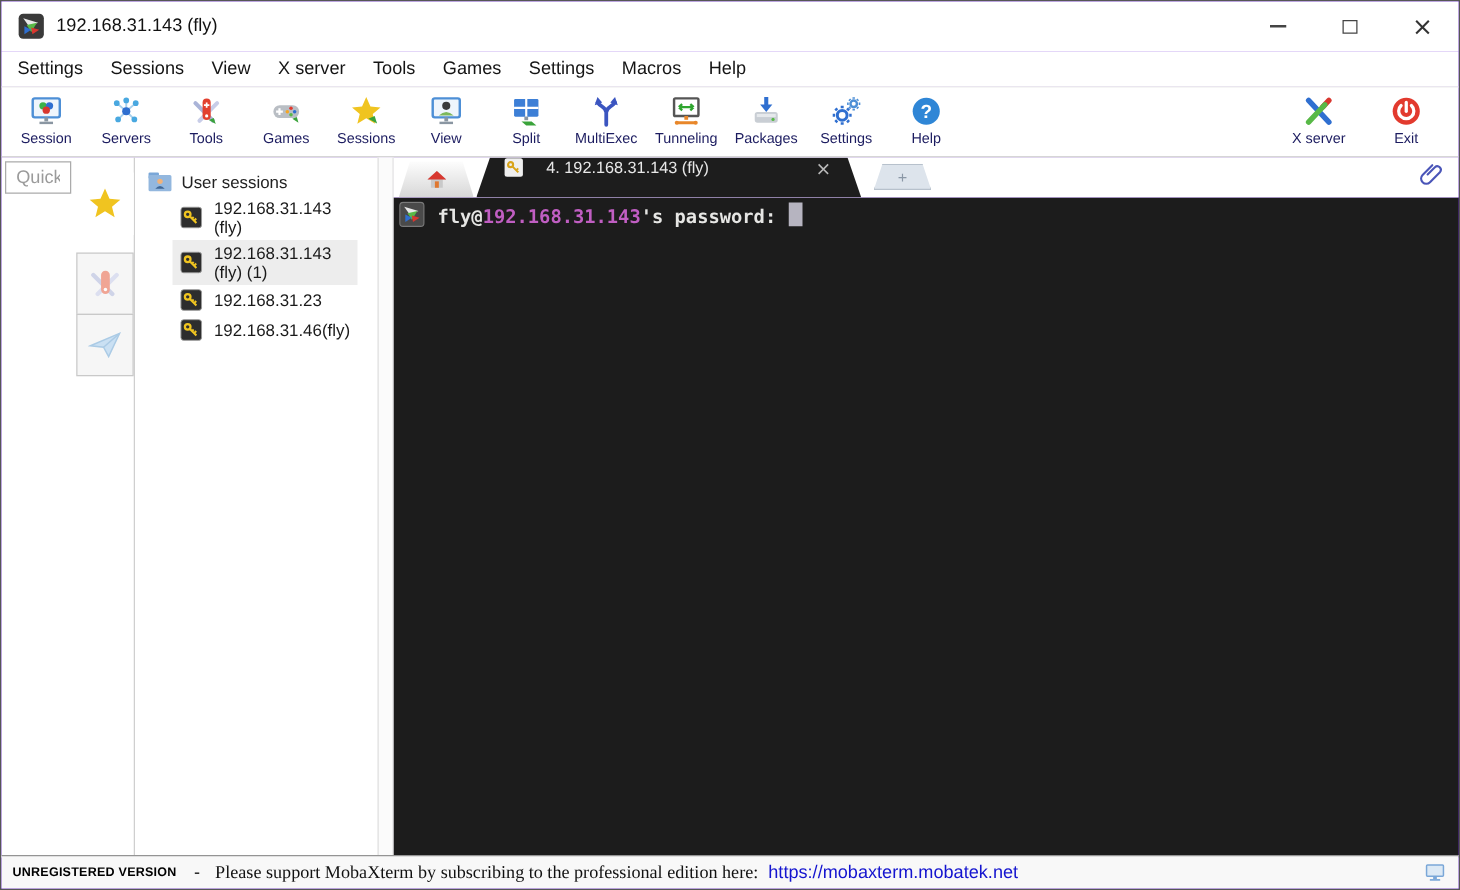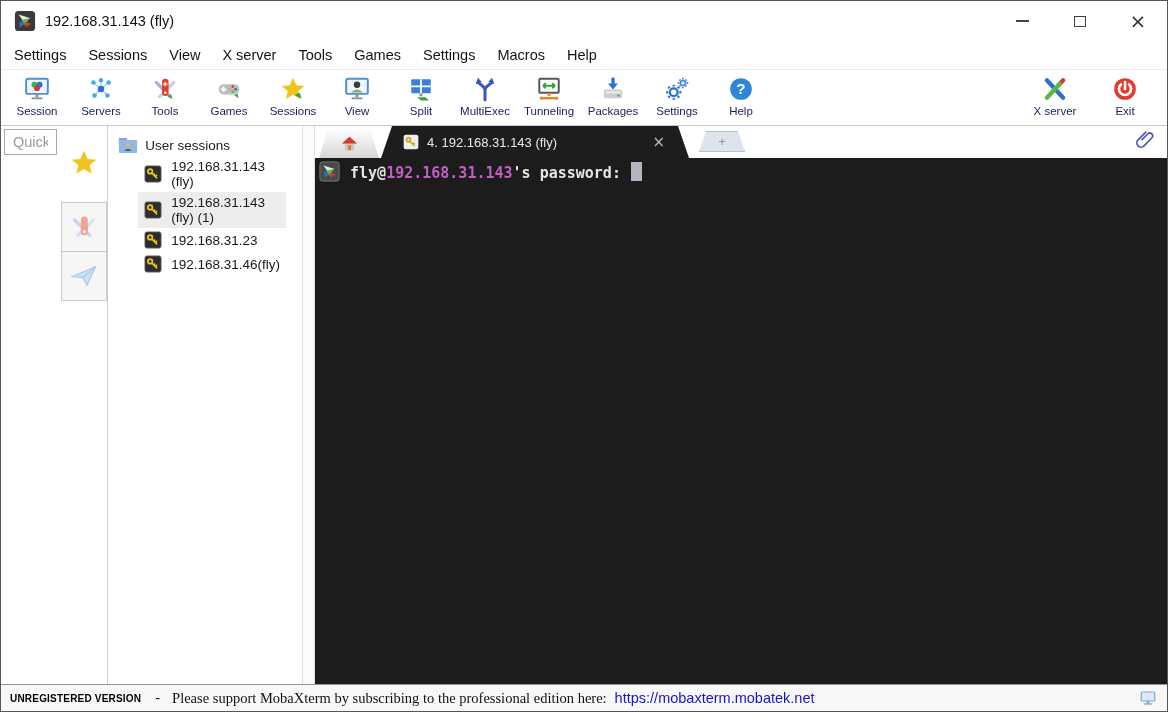--- a/index.html
+++ b/index.html
@@ -56,21 +56,21 @@
 
   
   .content{ flex:1; display:flex; flex-direction:column; min-width:0; }
   .tabbar{ height:32px; background:#fff; display:flex; align-items:flex-end; position:relative; }
   .tab-home{ width:60px; height:29px; margin-left:4px; background:linear-gradient(#fdfdfd,#d7d7d7);
              clip-path:polygon(9px 0, calc(100% - 9px) 0, 100% 100%, 0 100%);
              display:flex; align-items:center; justify-content:center; }
   .tab-home svg{ width:19px; height:19px; }
   .tab-active{ height:32px; min-width:308px; background:#1d1d1d; margin-left:2px;
                clip-path:polygon(11px 0, calc(100% - 11px) 0, 100% 100%, 0 100%);
-               display:flex; align-items:center; gap:8px; padding:0 24px 0 22px; }
+               display:flex; align-items:flex-start; gap:18px; padding:0 24px 0 22px; }
   .tab-active svg{ width:16px; height:16px; }
   .tab-label{ font-size:13px; color:#e8e8e8; white-space:nowrap; }
   .tab-close{ margin-left:auto; color:#b9b9b9; font-size:15px; padding-left:30px; font-family:"DejaVu Sans", sans-serif; }
   .tab-new{ width:46px; height:21px; margin:0 0 6px 10px; background:#dde4ec; border:1px solid #b7c1cc;
             clip-path:polygon(7px 0, calc(100% - 7px) 0, 100% 100%, 0 100%);
             display:flex; align-items:center; justify-content:center; color:#8a97a6; font-size:13px; }
   .attach-clip{ position:absolute; right:12px; top:3px; width:20px; height:22px; }
 
   .terminal{ flex:1; background:#1c1c1c; padding:3px 4px; font-family:"DejaVu Sans Mono", monospace; }
   .prompt-line{ display:flex; align-items:center; gap:10px;text-align:center; }

